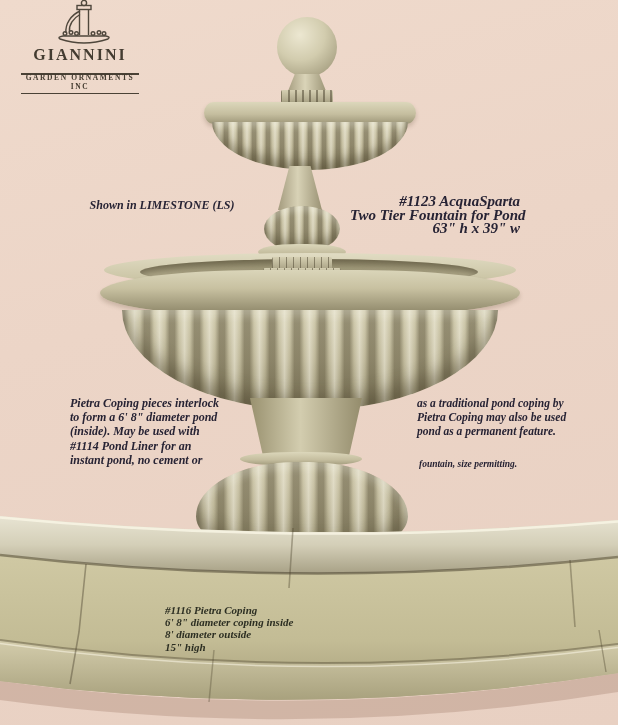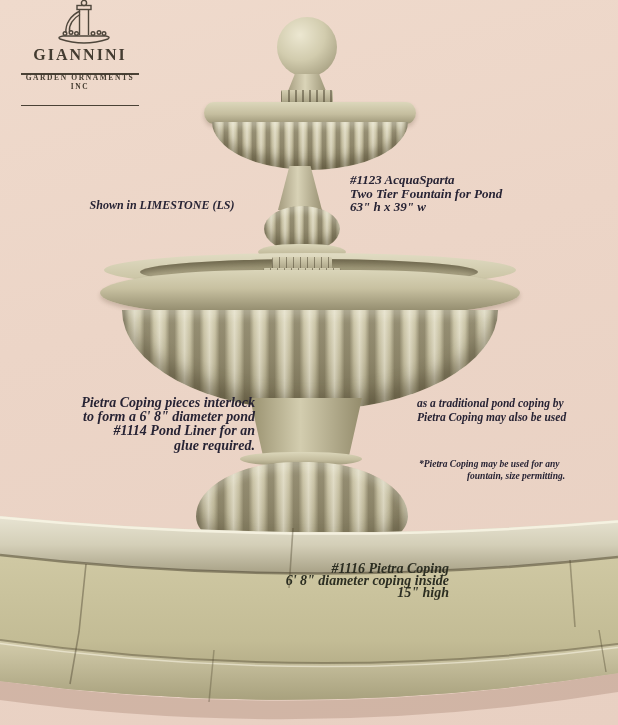--- a/index.html
+++ b/index.html
@@ -12,33 +12,33 @@
   .abs{position:absolute;}
   
   .logo-title{
     position:absolute;left:21px;top:46px;width:118px;text-align:center;
     font-size:16px;letter-spacing:2px;color:#443c31;font-weight:600;
     border-bottom:2px solid #4a4236;padding-bottom:9px;
   }
   .logo-subtitle{
     position:absolute;left:21px;top:73px;width:118px;text-align:center;
     font-size:7.5px;letter-spacing:1.6px;color:#443c31;font-weight:700;
-    border-bottom:1px solid #4a4236;padding-bottom:14px;
+    border-bottom:1px solid #4a4236;padding-bottom:2px;
   }
   
   .cat{color:#272334;font-style:italic;font-weight:bold;}
   .ln{display:block;white-space:nowrap;}
   .shown-in{left:54px;top:198px;width:216px;text-align:center;font-size:12px;}
-  .product-info{left:350px;top:173px;width:170px;text-align:left;font-size:13px;line-height:13.5px;}
-  .left-note{left:70px;top:396px;width:185px;font-size:14px;line-height:14.2px;text-align:right;}
+  .product-info{left:350px;top:195px;width:170px;text-align:right;font-size:15px;line-height:13.5px;}
+  .left-note{left:70px;top:396px;width:185px;font-size:12px;line-height:14.2px;}
   .right-note{left:417px;top:396px;width:185px;font-size:11.5px;line-height:14.2px;}
   .footnote{left:419px;top:459px;width:190px;font-size:9.5px;line-height:11.5px;}
   .footnote .ln+.ln{padding-left:4px;text-align:center;}
-  .coping-info{left:165px;top:563px;width:284px;text-align:right;
-    font-size:14px;line-height:12.2px;color:#2c2e22;z-index:6;}
+  .coping-info{left:165px;top:604px;width:284px;text-align:left;
+    font-size:11px;line-height:12.2px;color:#2c2e22;z-index:6;}
   
   .part{position:absolute;}
   .stone{background:linear-gradient(180deg,#dcd7bb 0%,#c5be9f 55%,#9d9678 100%);}
   .ball{
     border-radius:50%;
     background:radial-gradient(circle at 38% 30%,#ece7d1 0%,#d2ccae 45%,#a59e80 85%,#8e8769 100%);
   }
   .taper{clip-path:polygon(18% 0,82% 0,100% 100%,0 100%);
     background:linear-gradient(90deg,#a89f82 0%,#dad4b8 45%,#9d9678 100%);}
   .dentil{
@@ -127,31 +127,32 @@
 
   <div class="abs cat product-info">
     <span class="ln">#1123 AcquaSparta</span>
     <span class="ln">Two Tier Fountain for Pond</span>
     <span class="ln">63" h x 39" w</span>
   </div>
 
   <div class="abs cat left-note">
     <span class="ln">Pietra Coping pieces interlock</span>
     <span class="ln">to form a 6' 8" diameter pond</span>
+    <span class="ln">(inside). May be used with</span>
     <span class="ln">#1114 Pond Liner for an</span>
-    <span class="ln">glue required.</span>
+    <span class="ln">instant pond, no cement or</span>
   </div>
 
   <div class="abs cat right-note">
     <span class="ln">as a traditional pond coping by</span>
     <span class="ln">Pietra Coping may also be used</span>
+    <span class="ln">pond as a permanent feature.</span>
   </div>
 
   <div class="abs cat footnote">
-    <span class="ln">*Pietra Coping may be used for any</span>
     <span class="ln">fountain, size permitting.</span>
   </div>
 
   <svg class="abs" style="left:0;top:500px;z-index:5;" width="618" height="225" viewBox="0 0 618 225">
     <defs>
       <linearGradient id="gBull" x1="0" y1="0" x2="0" y2="1">
         <stop offset="0" stop-color="#e8e4d3"></stop>
         <stop offset="0.5" stop-color="#d4cfb8"></stop>
         <stop offset="1" stop-color="#a8a186"></stop>
       </linearGradient>
@@ -176,16 +177,17 @@
     <path d="M293,28 L289,88" stroke="rgba(80,72,50,0.40)" stroke-width="1.6" fill="none"></path>
     <path d="M86,64 L79,132 L70,184" stroke="rgba(80,72,50,0.45)" stroke-width="1.6" fill="none"></path>
     <path d="M214,150 L209,202" stroke="rgba(80,72,50,0.35)" stroke-width="1.5" fill="none"></path>
     <path d="M570,60 L575,127" stroke="rgba(80,72,50,0.40)" stroke-width="1.6" fill="none"></path>
     <path d="M599,130 L606,172" stroke="rgba(80,72,50,0.40)" stroke-width="1.4" fill="none"></path>
   </svg>
 
   <div class="abs cat coping-info">
     <span class="ln">#1116 Pietra Coping</span>
     <span class="ln">6' 8" diameter coping inside</span>
+    <span class="ln">8' diameter outside</span>
     <span class="ln">15" high</span>
   </div>
 
 </div>
 
 </body></html>

